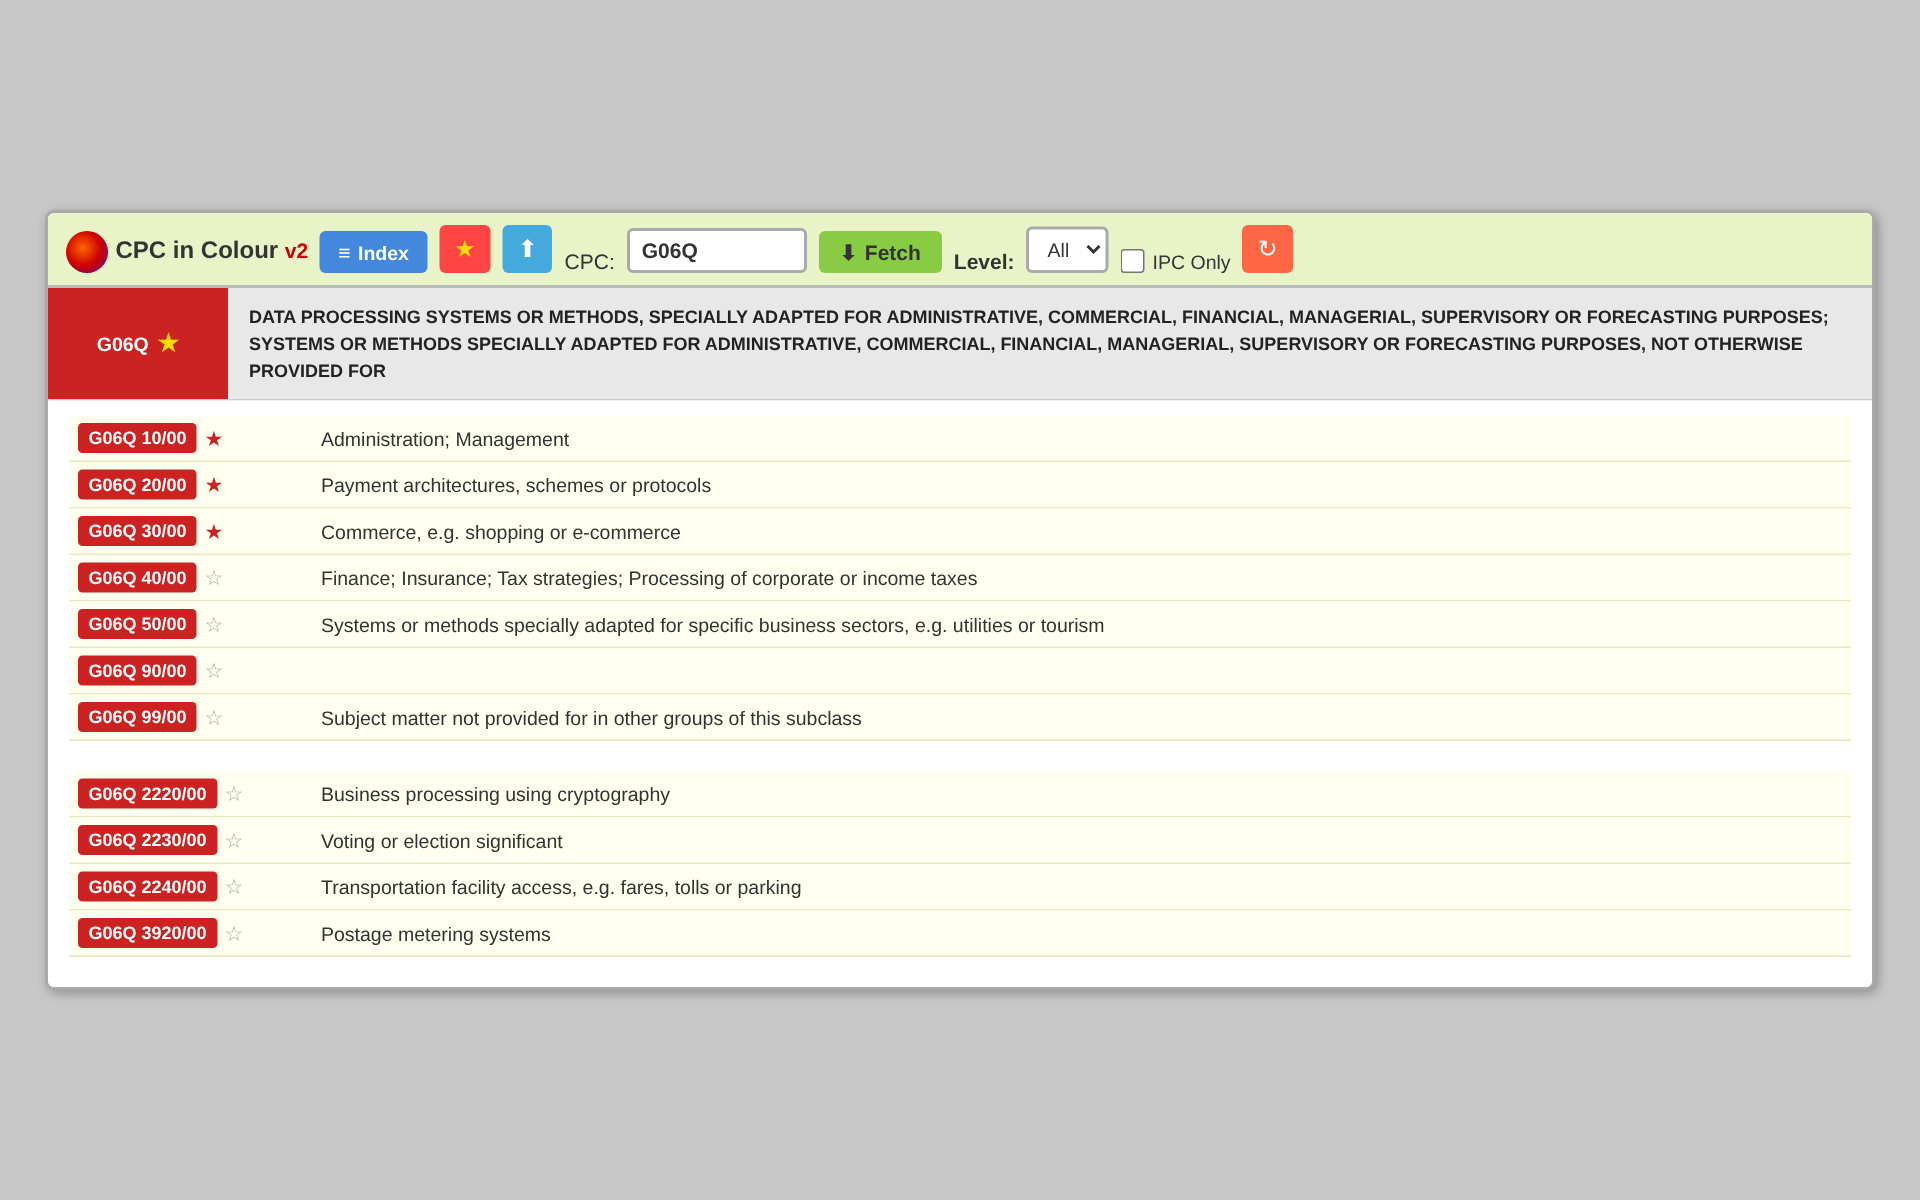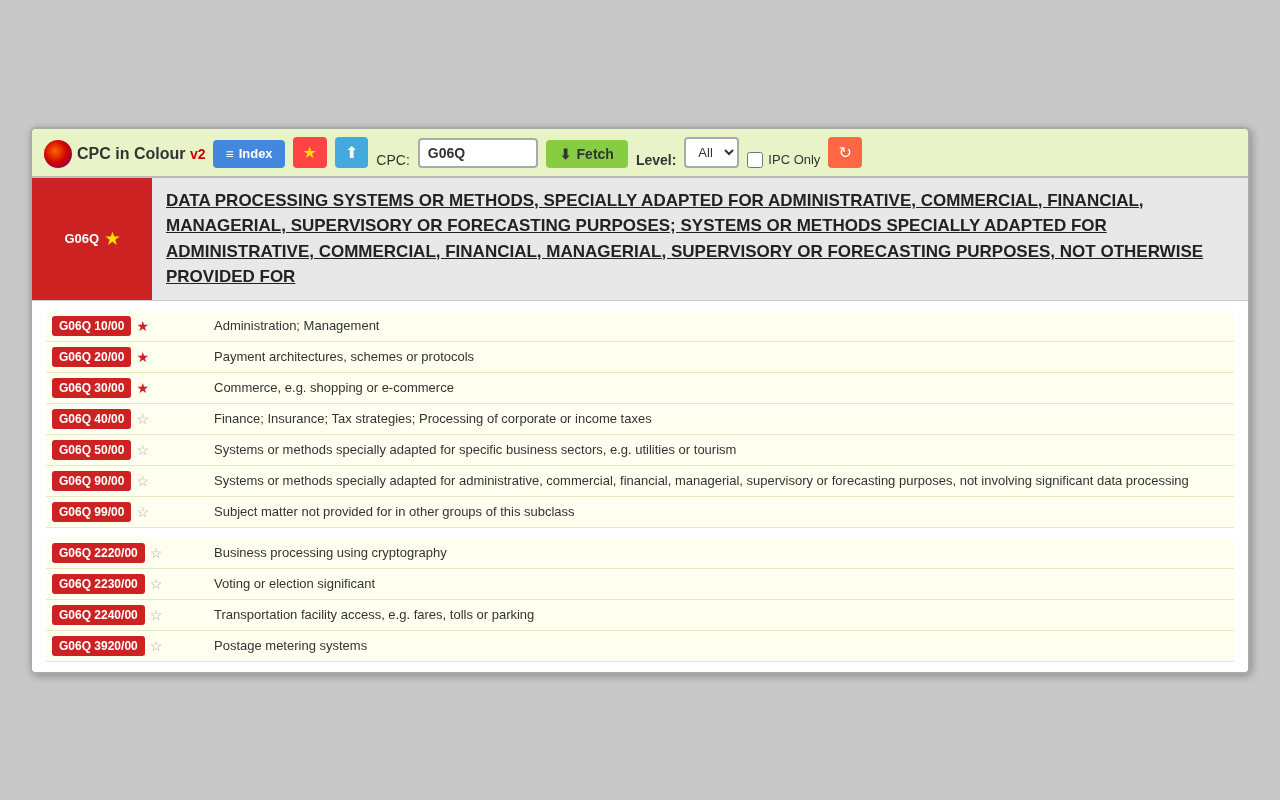--- a/index.html
+++ b/index.html
@@ -169,33 +169,33 @@
       min-width: 120px;
       justify-content: center;
       gap: 6px;
     }
     .header-star {
       color: #ffdd00;
       font-size: 16px;
     }
     .header-desc-cell {
       padding: 10px 14px;
-      font-size: 17px;
+      font-size: 12px;
       color: #222;
       font-weight: bold;
       flex: 1;
       line-height: 1.5;
-      text-decoration: underline;
     }
     
     .table-area {
       padding: 10px 14px;
       background: #fff;
     }
     .section {
+      margin-bottom: 10px;
     }
     .table-row {
       display: flex;
       align-items: center;
       border-bottom: 1px solid #e8e8c0;
       background: #fffff0;
       min-height: 30px;
       padding: 3px 0;
     }
     .row-code-cell {
@@ -330,21 +330,20 @@
             <span class="code-badge">G06Q 50/00</span>
             <span class="star-icon star-empty">☆</span>
           </div>
           <div class="row-desc-cell">Systems or methods specially adapted for specific business sectors, e.g. utilities or tourism</div>
         </div>
         <div class="table-row">
           <div class="row-code-cell">
             <span class="code-badge">G06Q 90/00</span>
             <span class="star-icon star-empty">☆</span>
           </div>
-          <div class="row-desc-cell">Systems or methods specially adapted for administrative, commercial, financial, managerial, supervisory or forecasting purposes, not involving significant data processing</div>
         </div>
         <div class="table-row">
           <div class="row-code-cell">
             <span class="code-badge">G06Q 99/00</span>
             <span class="star-icon star-empty">☆</span>
           </div>
           <div class="row-desc-cell">Subject matter not provided for in other groups of this subclass</div>
         </div>
       </div>
     <div class="section-gap"></div>

